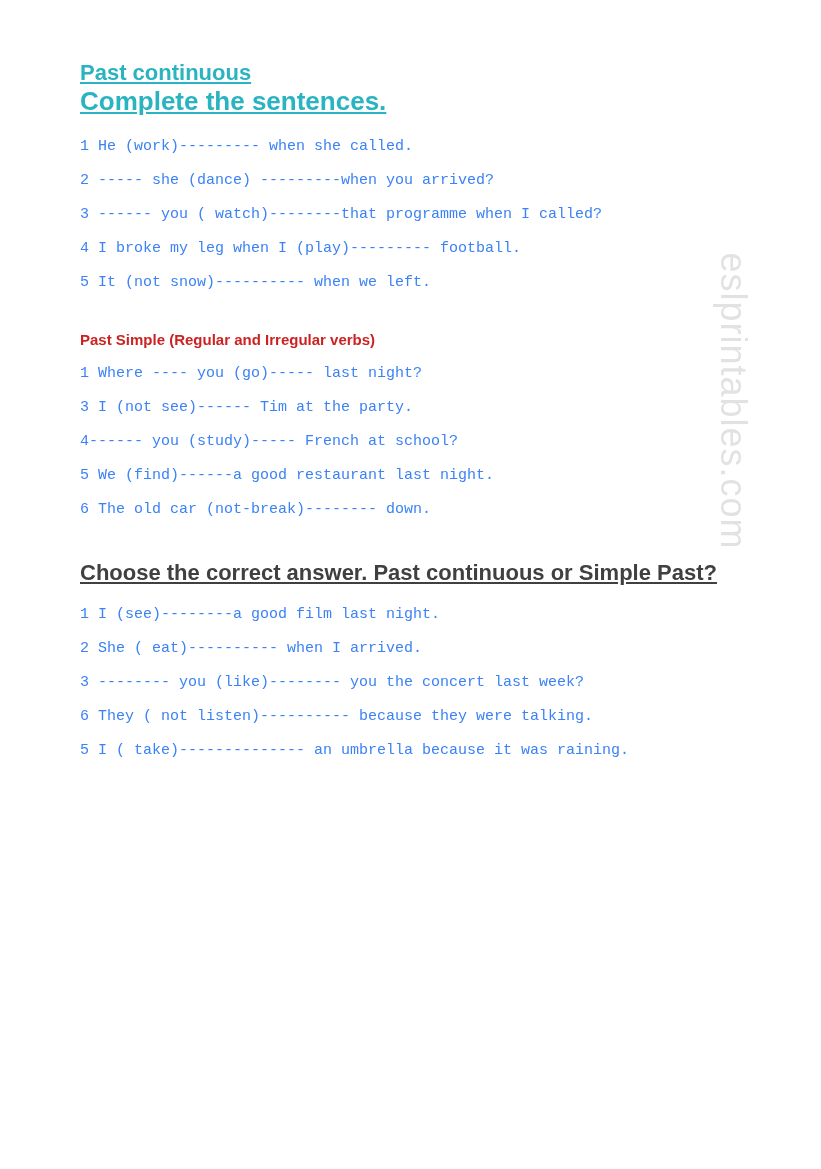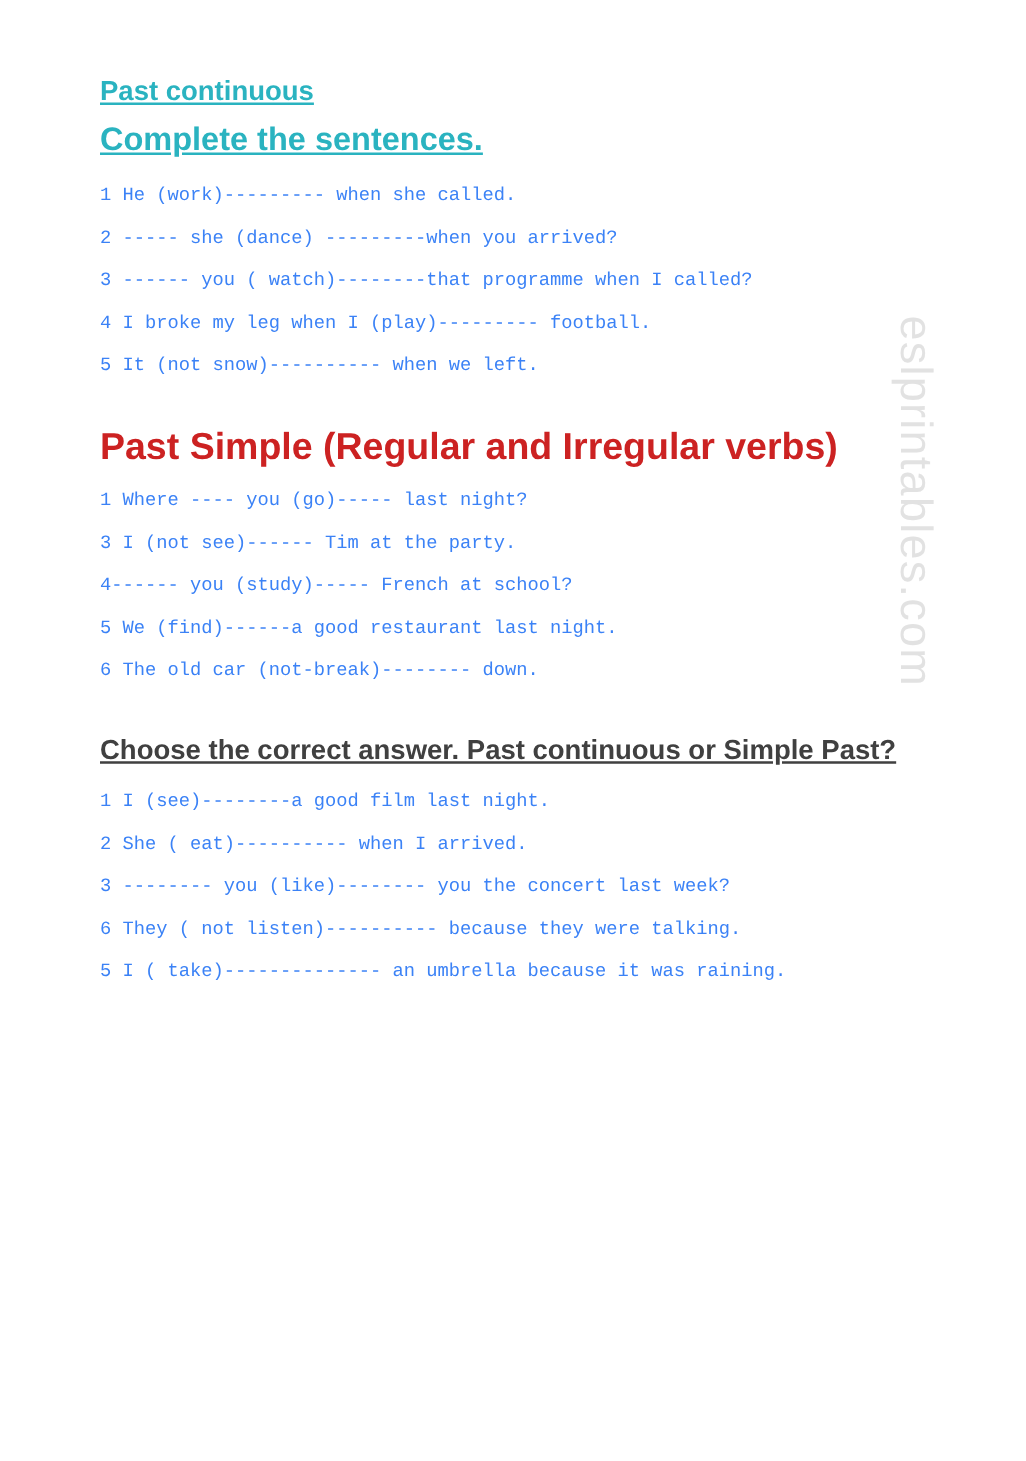--- a/index.html
+++ b/index.html
@@ -20,27 +20,27 @@
     .page {
       padding: 60px 80px 60px 80px;
       position: relative;
     }
 
     .section-title-blue {
       color: #2ab3c0;
       font-size: 22px;
       font-weight: bold;
       text-decoration: underline;
-      margin-bottom: 10px;
+      margin-bottom: 0;
       font-family: Arial, sans-serif;
     }
 
     .section-title-red {
       color: #cc2222;
-      font-size: 30px;
+      font-size: 15px;
       font-weight: bold;
       margin-bottom: 14px;
       font-family: Arial, sans-serif;
     }
 
     .section-title-green {
       color: #404040;
       font-size: 22px;
       font-weight: bold;
       text-decoration: underline;

